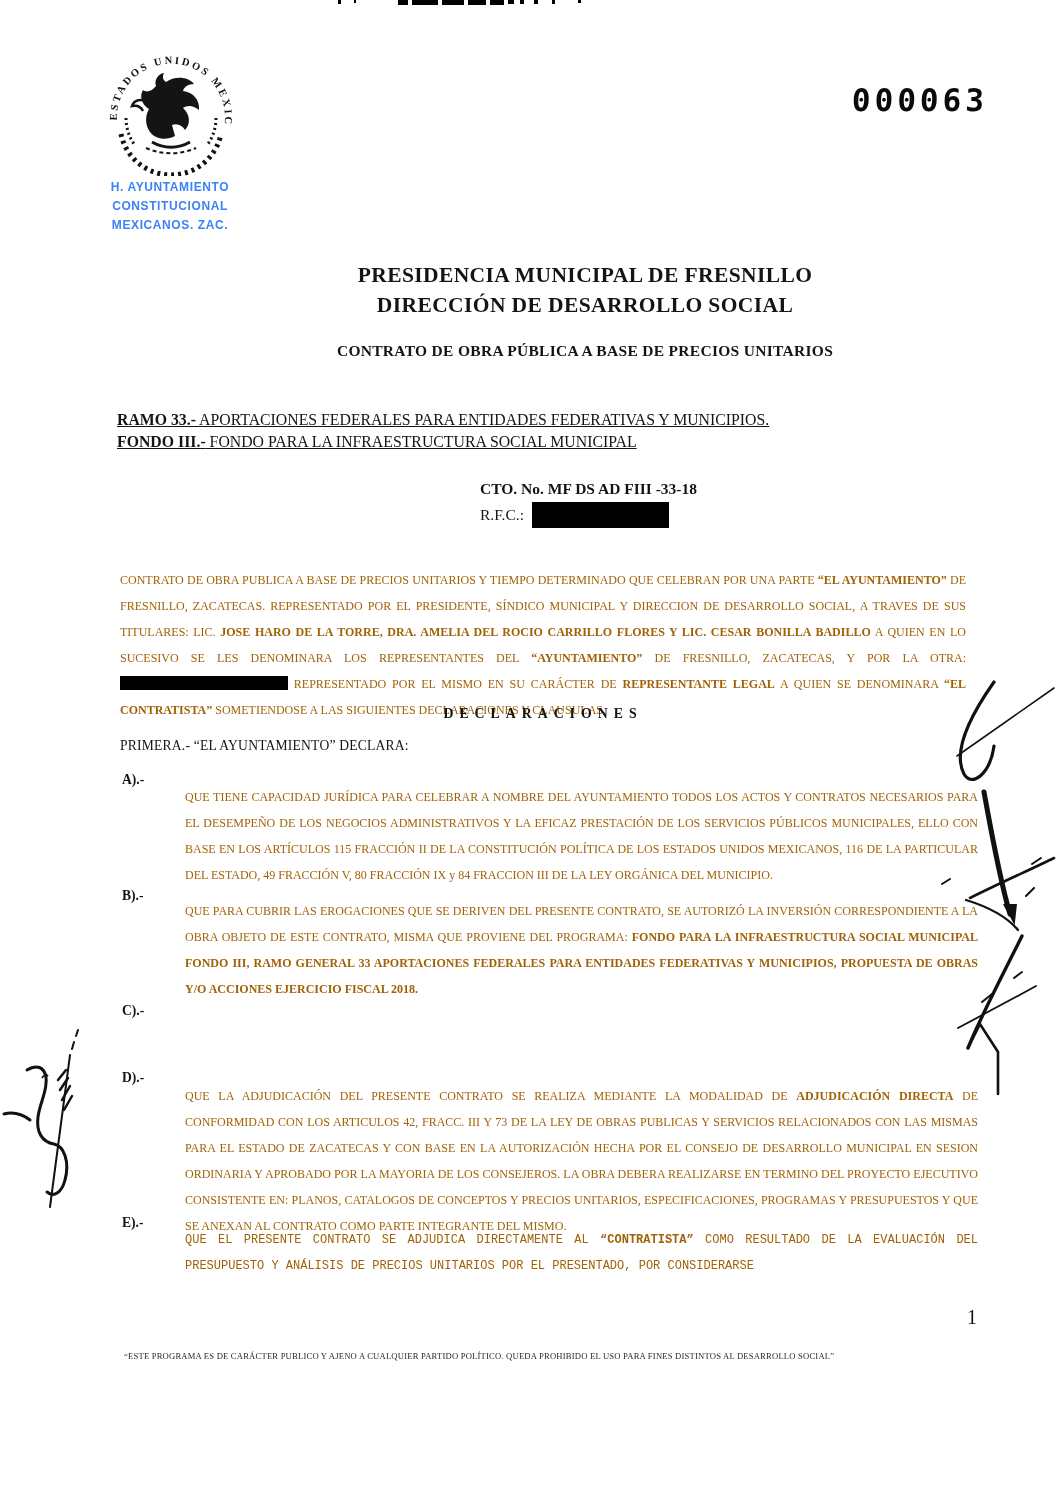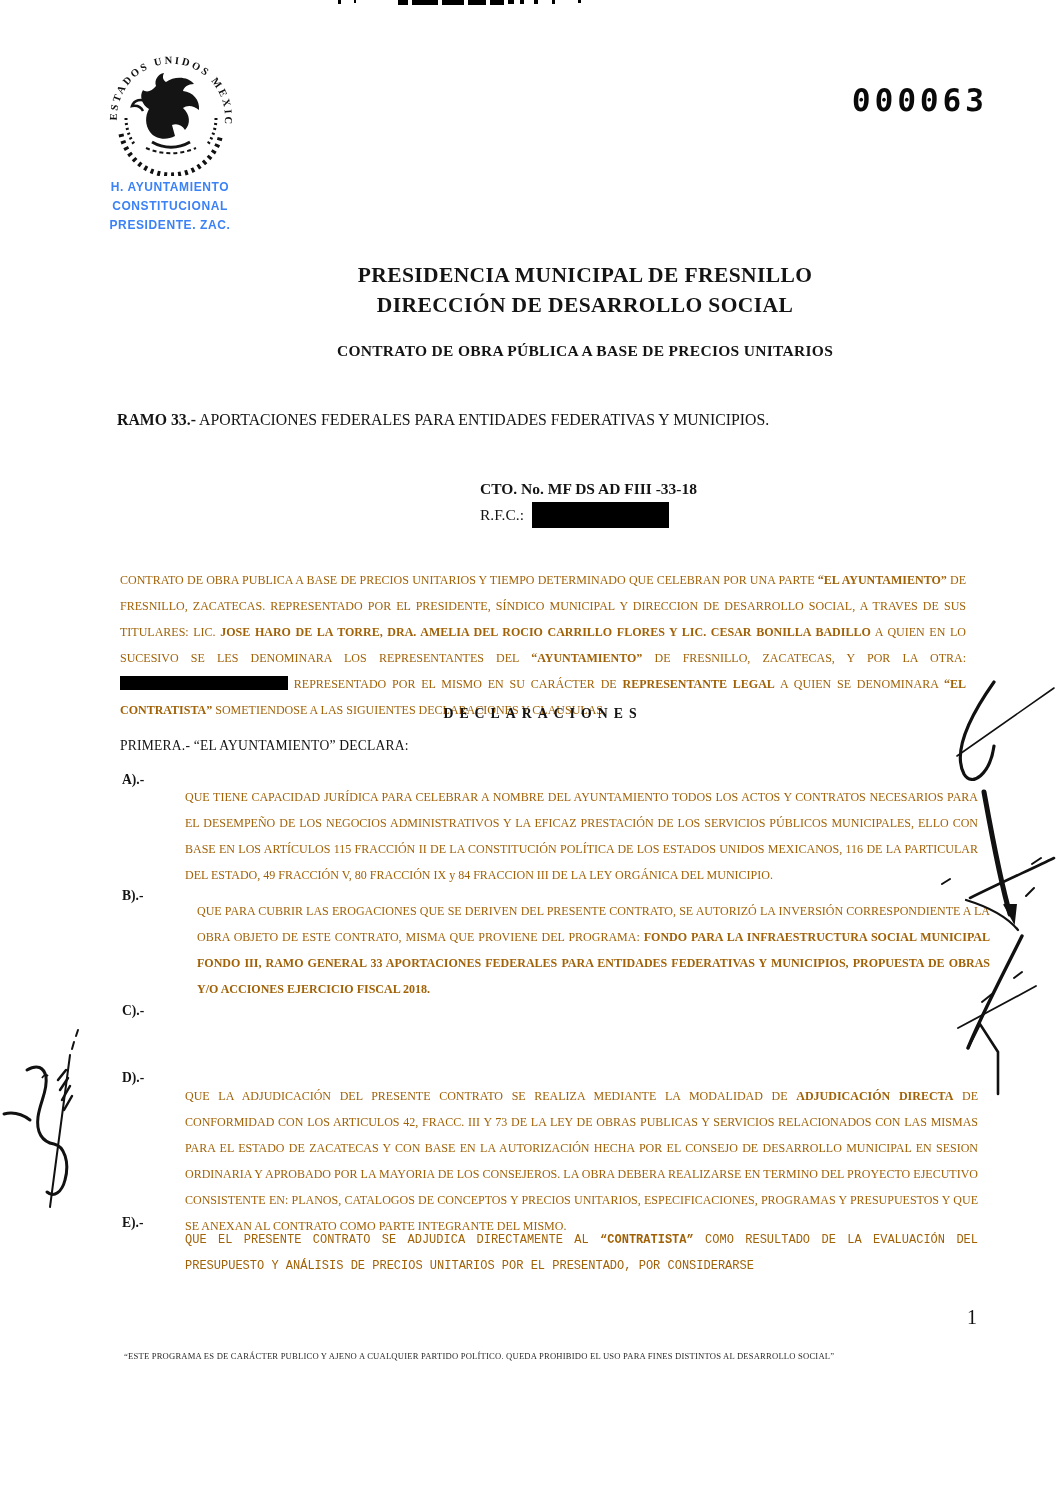--- a/index.html
+++ b/index.html
@@ -24,21 +24,21 @@
     letter-spacing:4px;color:#0a0a0a;transform:skewX(-2deg);}
 
   
   .title-wrap{position:absolute;left:110px;top:260px;width:950px;text-align:center;}
   .title-line{font-size:21.5px;font-weight:bold;line-height:30px;letter-spacing:0.4px;}
   .subtitle{position:absolute;left:110px;top:342px;width:950px;text-align:center;
     font-size:15.5px;font-weight:bold;letter-spacing:0.3px;}
 
   
   .program{position:absolute;left:117px;top:409px;width:858px;
-    font-size:15.8px;line-height:22px;}
+    font-size:15.8px;line-height:22px;text-decoration:underline;}
   .program .seg-b{font-weight:bold;}
 
   
   .contract-ref{position:absolute;left:480px;top:476px;font-size:15.5px;line-height:26px;}
   .cto-label{font-weight:600;}
   .cto-value{font-weight:bold;}
   .rfc-row{display:flex;align-items:flex-start;}
   .redact-rfc{display:inline-block;width:137px;height:26px;background:#000;margin-left:8px;}
 
   
@@ -47,21 +47,21 @@
   .seg-b{font-weight:bold;}
   .redact-inline{display:inline-block;width:168px;height:14px;background:#000;vertical-align:-2px;}
 
   .decl-heading{position:absolute;left:120px;top:706px;width:846px;text-align:center;
     font-weight:bold;font-size:13.8px;letter-spacing:6px;}
   .primera-heading{position:absolute;left:120px;top:738px;font-weight:normal;font-size:13.6px;letter-spacing:0.2px;}
 
   .clause-label{position:absolute;left:122px;font-weight:bold;font-size:13.6px;}
   .clause-para{position:absolute;left:185px;width:793px;}
   .lbl-a{top:772px;} .par-a{top:784px;}
-  .lbl-b{top:888px;} .par-b{top:898px;margin-left:12px;}
+  .lbl-b{top:888px;} .par-b{top:898px;}
   .lbl-c{top:1003px;} .par-c{top:1015px;}
   .lbl-d{top:1070px;} .par-d{top:1083px;}
   .lbl-e{top:1215px;} .par-e{top:1227px;font-family:Liberation Mono, monospace;}
 
   
   .footnote{position:absolute;left:124px;top:1322px;font-size:8.6px;letter-spacing:0.2px;
     white-space:nowrap;color:#2a2a2a;margin-top:29px;}
   .page-number{position:absolute;left:967px;top:1306px;font-size:20px;color:#111;}
 
   
@@ -100,34 +100,35 @@
       <path d="M 32,70 A 46,46 0 0 0 40,96" fill="none" stroke="#111" stroke-width="3" stroke-dasharray="2 3"></path>
       <path d="M 122,70 A 46,46 0 0 1 114,96" fill="none" stroke="#111" stroke-width="3" stroke-dasharray="2 3"></path>
       <path d="M62,38 C60,32 64,26 70,25 C68,29 69,32 72,34 C80,28 94,28 100,36 C94,36 90,39 89,43 C99,44 106,52 105,62 C99,57 93,57 89,60 C96,66 97,76 91,82 C88,77 83,75 78,77 L81,88 C72,93 61,91 56,84 C51,77 51,68 55,61 C48,57 45,48 49,42 C53,45 58,43 62,38 Z" fill="#141414"></path>
       <path d="M54,54 C47,50 40,52 38,58 C43,57 47,59 49,63" fill="none" stroke="#141414" stroke-width="2.5"></path>
       <path d="M58,94 C70,101 84,101 96,94" fill="none" stroke="#141414" stroke-width="3"></path>
       <path d="M52,100 C68,107 86,107 102,100" fill="none" stroke="#141414" stroke-width="2" stroke-dasharray="4 3"></path>
     </svg>
     <div class="logo-lines">
       <div>H. AYUNTAMIENTO</div>
       <div>CONSTITUCIONAL</div>
-      <div>PRESIDENTE. ZAC.</div>
+      <div>MEXICANOS. ZAC.</div>
     </div>
   </div>
 
   <div class="stamp">000063</div>
 
   <div class="title-wrap">
     <div class="title-line">PRESIDENCIA MUNICIPAL DE FRESNILLO</div>
     <div class="title-line">DIRECCIÓN DE DESARROLLO SOCIAL</div>
   </div>
   <div class="subtitle">CONTRATO DE OBRA PÚBLICA A BASE DE PRECIOS UNITARIOS</div>
 
   <div class="program">
     <div><span class="seg-b">RAMO 33.-</span><span> APORTACIONES FEDERALES PARA ENTIDADES FEDERATIVAS Y MUNICIPIOS.</span></div>
+    <div><span class="seg-b">FONDO III.-</span><span> FONDO PARA LA INFRAESTRUCTURA SOCIAL MUNICIPAL</span></div>
   </div>
 
   <div class="contract-ref">
     <div>
       <span class="cto-label">CTO. No.</span>
       <span class="cto-value">MF DS AD FIII -33-18</span>
     </div>
     <div class="rfc-row">
       <span>R.F.C.:</span>
       <span class="redact-rfc"></span>

